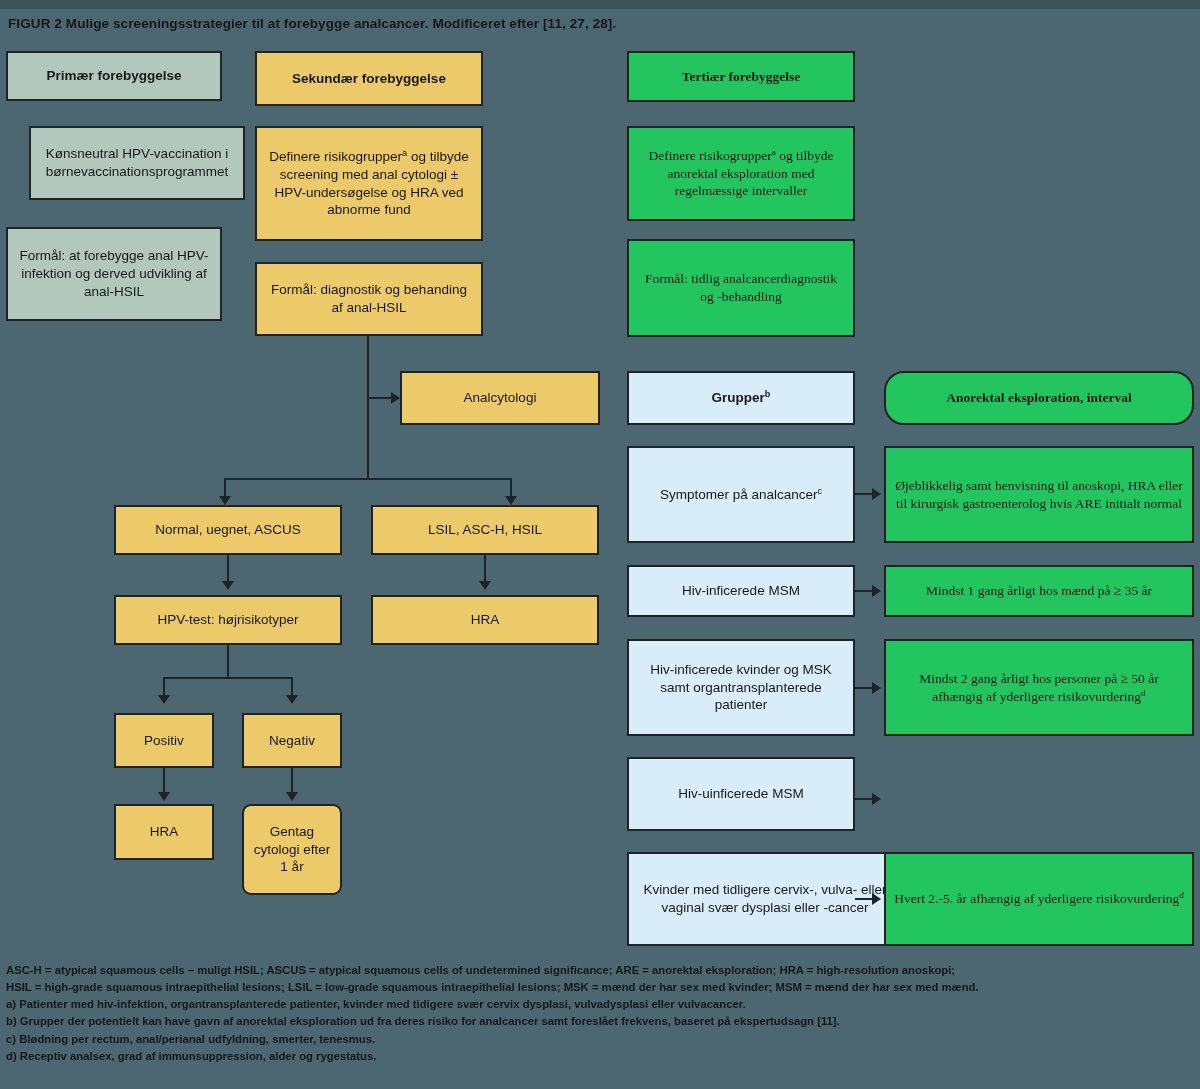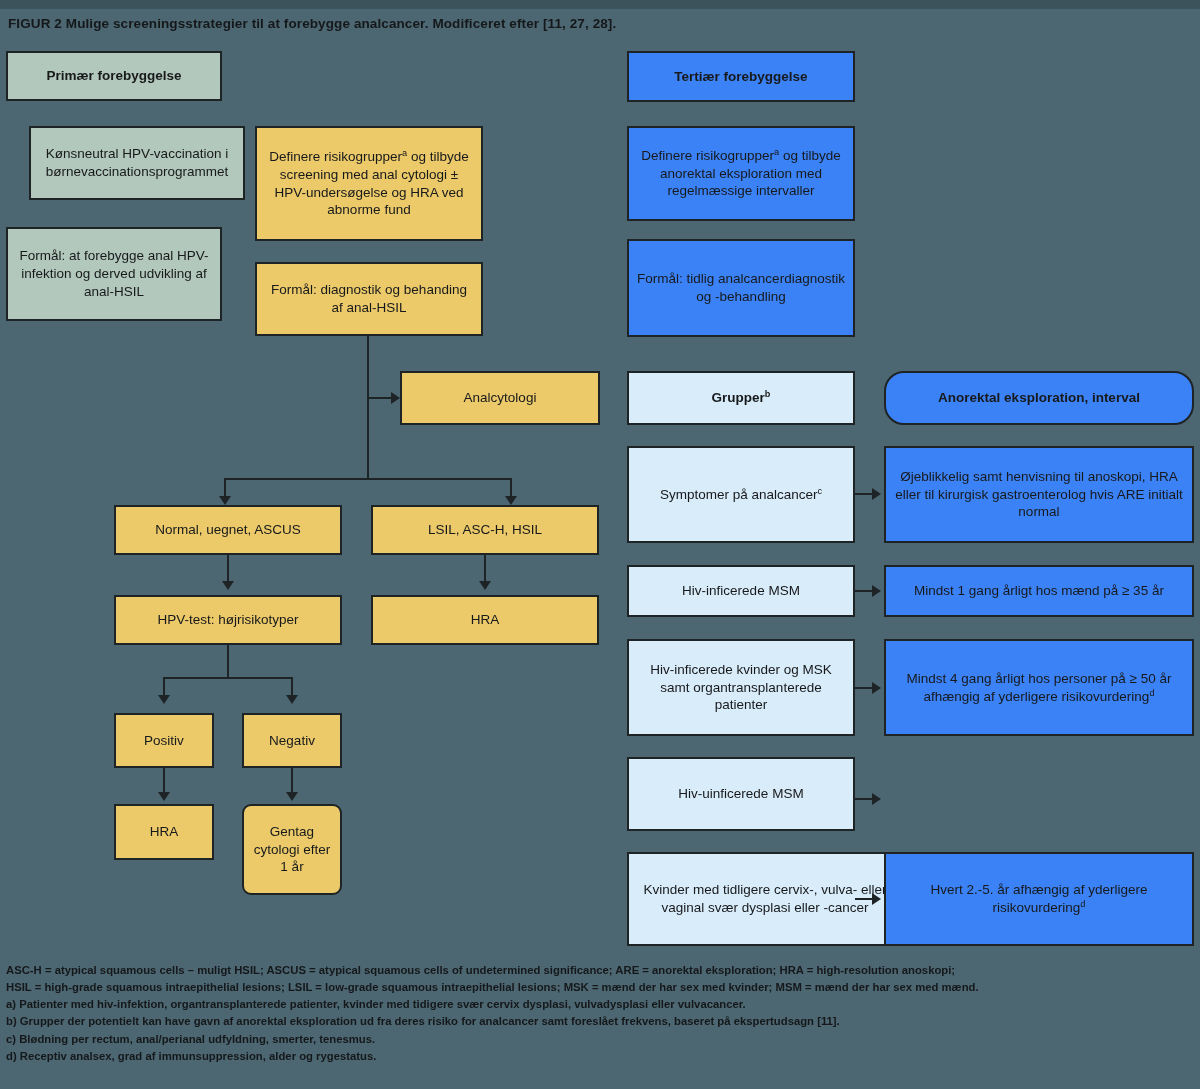--- a/index.html
+++ b/index.html
@@ -47,21 +47,21 @@
     justify-content: center;
     text-align: center;
     font-size: 13.5px;
     line-height: 1.33;
     padding: 4px 8px;
     color: #17191b;
   }
   .box .txt { display:block; width:100%; }
   .box.green  { background: #b3c8bd; }
   .box.yellow { background: #ecca6a; }
-  .box.blue   { background: #3b82f6; }
+  .box.blue   { background: #22c55e; font-family: Liberation Serif, serif; }
   .box.lightblue { background: #d9ecfa; }
   .box.header-box { font-weight: bold; padding-left: 8px; }
 
   sup { font-size: 0.68em; vertical-align: super; line-height: 0; }
 
   
   .ln {
     position: absolute;
     background: #1e2326;
   }
@@ -103,20 +103,23 @@
 <div class="page">
 
   <div class="topbar"></div>
 
   <div class="fig-title">FIGUR 2 Mulige screeningsstrategier til at forebygge analcancer. Modificeret efter [11, 27, 28].</div>
 
   <div class="box green header-box" style="left:6px; top:51px; width:216px; height:50px;">
     <span class="txt">Primær forebyggelse</span>
   </div>
 
+  <div class="box yellow header-box" style="left:255px; top:51px; width:228px; height:55px;">
+    <span class="txt">Sekundær forebyggelse</span>
+  </div>
 
   <div class="box blue header-box" style="left:627px; top:51px; width:228px; height:51px;">
     <span class="txt">Tertiær forebyggelse</span>
   </div>
 
   <div class="box green" style="left:6px; top:126px; width:216px; height:74px;margin-left:23px;">
     <span class="txt">Kønsneutral HPV-vaccination i børnevaccinationsprogrammet</span>
   </div>
 
   <div class="box green" style="left:6px; top:227px; width:216px; height:94px;">
@@ -230,21 +233,21 @@
   <div class="box blue" style="left:884px; top:565px; width:310px; height:52px;">
     <span class="txt">Mindst 1 gang årligt hos mænd på ≥ 35 år</span>
   </div>
 
   <div class="box lightblue" style="left:627px; top:639px; width:228px; height:97px;">
     <span class="txt">Hiv-inficerede kvinder og MSK samt organtransplanterede patienter</span>
   </div>
   <div class="ln h" style="left:855px; top:687px; width:20px;"></div>
   <div class="arrow-right" style="left:872px; top:682px;"></div>
   <div class="box blue" style="left:884px; top:639px; width:310px; height:97px;">
-    <span class="txt"><span>Mindst 4 gang årligt hos personer på ≥ 50 år afhængig af yderligere risikovurdering</span><sup>d</sup></span>
+    <span class="txt"><span>Mindst 2 gang årligt hos personer på ≥ 50 år afhængig af yderligere risikovurdering</span><sup>d</sup></span>
   </div>
 
   <div class="box lightblue" style="left:627px; top:757px; width:228px; height:74px;">
     <span class="txt">Hiv-uinficerede MSM</span>
   </div>
   <div class="ln h" style="left:855px; top:798px; width:20px;"></div>
   <div class="arrow-right" style="left:872px; top:793px;"></div>
 
   <div class="box lightblue" style="left:627px; top:852px; width:276px; height:94px;">
     <span class="txt">Kvinder med tidligere cervix-, vulva- eller vaginal svær dysplasi eller -cancer</span>

